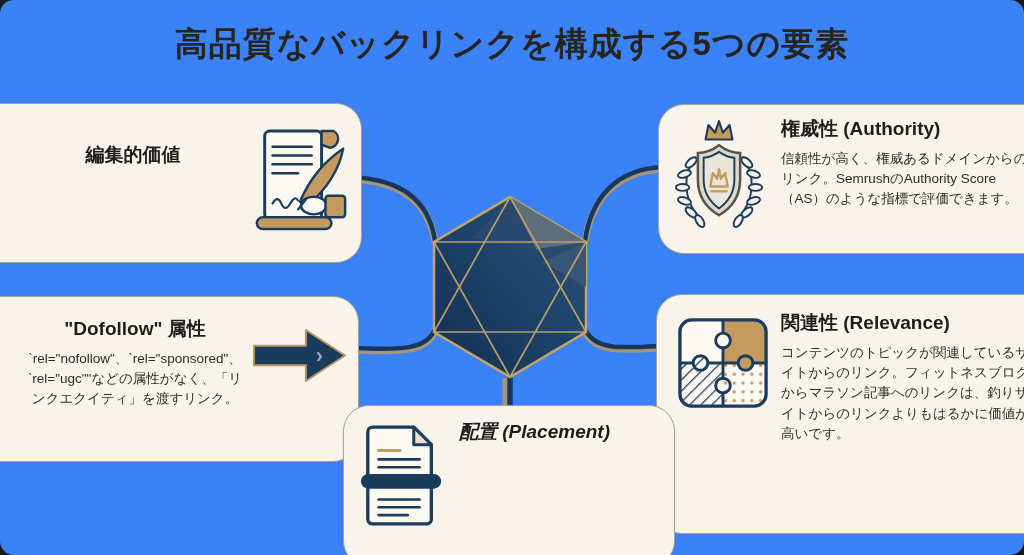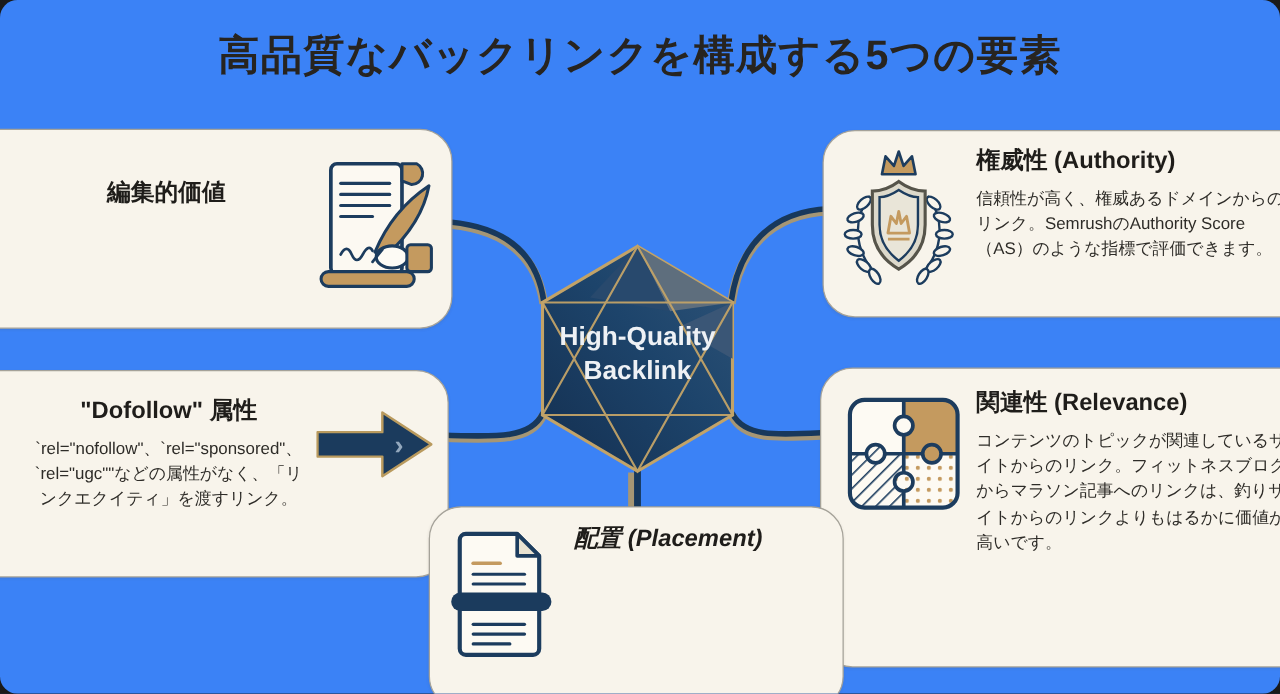--- a/index.html
+++ b/index.html
@@ -72,24 +72,20 @@
       <polygon points="510,197 536,249 472,238" fill="#28496d"></polygon>
       <g stroke="#c2a368" stroke-width="1.7" fill="none" opacity="0.95">
         <polygon points="510,197 586,332 434,332"></polygon>
         <polygon points="434,242 586,242 510,377"></polygon>
       </g>
     </g>
   </svg>
 
   <div class="page-title">高品質なバックリンクを構成する5つの要素</div>
 
-  <div class="center-label">
-    <div>High-Quality</div>
-    <div>Backlink</div>
-  </div>
 
   <div class="card card-tl">
     <div class="tblock tc" style="left:56px;top:24px;width:224px;margin-top:15px;">
       <div class="card-title">
         <div>編集的価値</div>
       </div>
     </div>
     <div class="icon-box" style="left:284px;top:14px;">
       <svg width="102" height="128" viewBox="0 0 104 128">
         <rect x="16" y="12" width="58" height="90" rx="5" fill="#fcf9f2" stroke="#1c3c5e" stroke-width="3"></rect>

